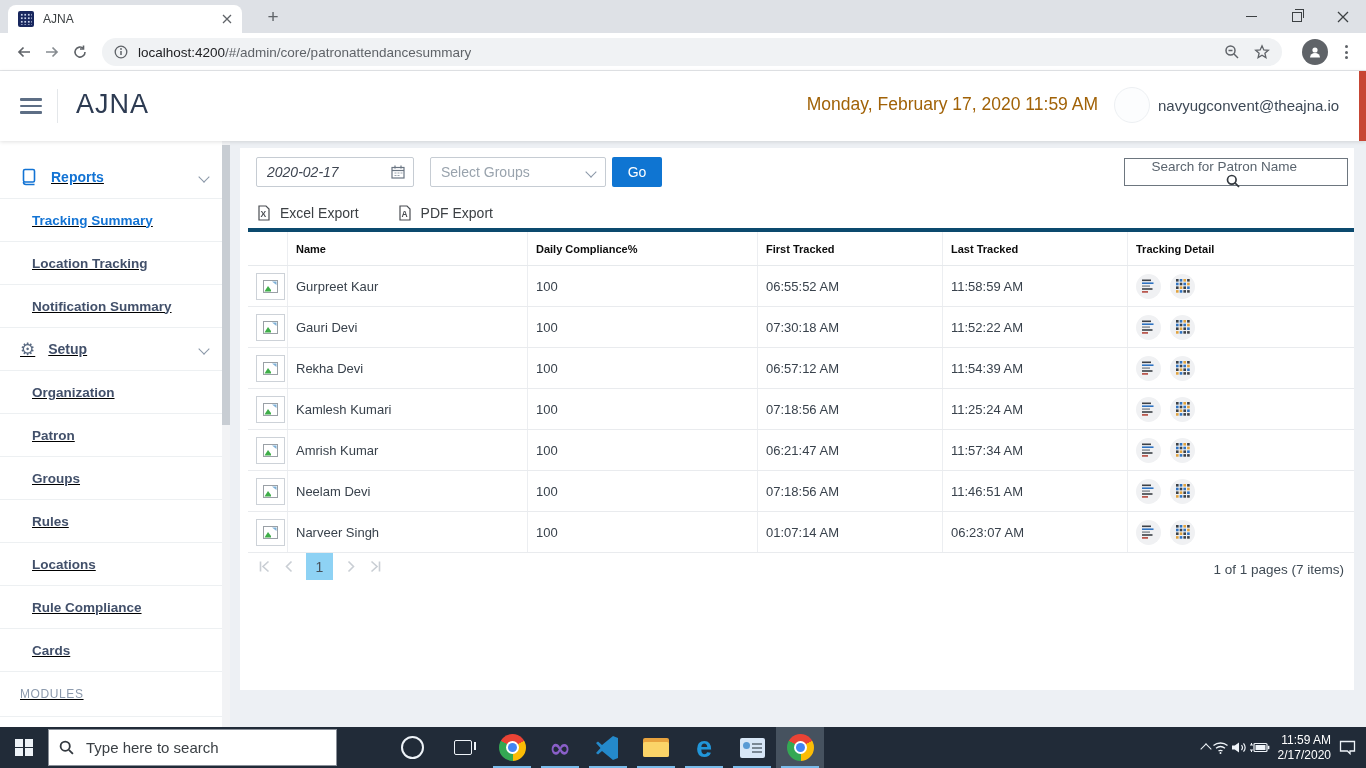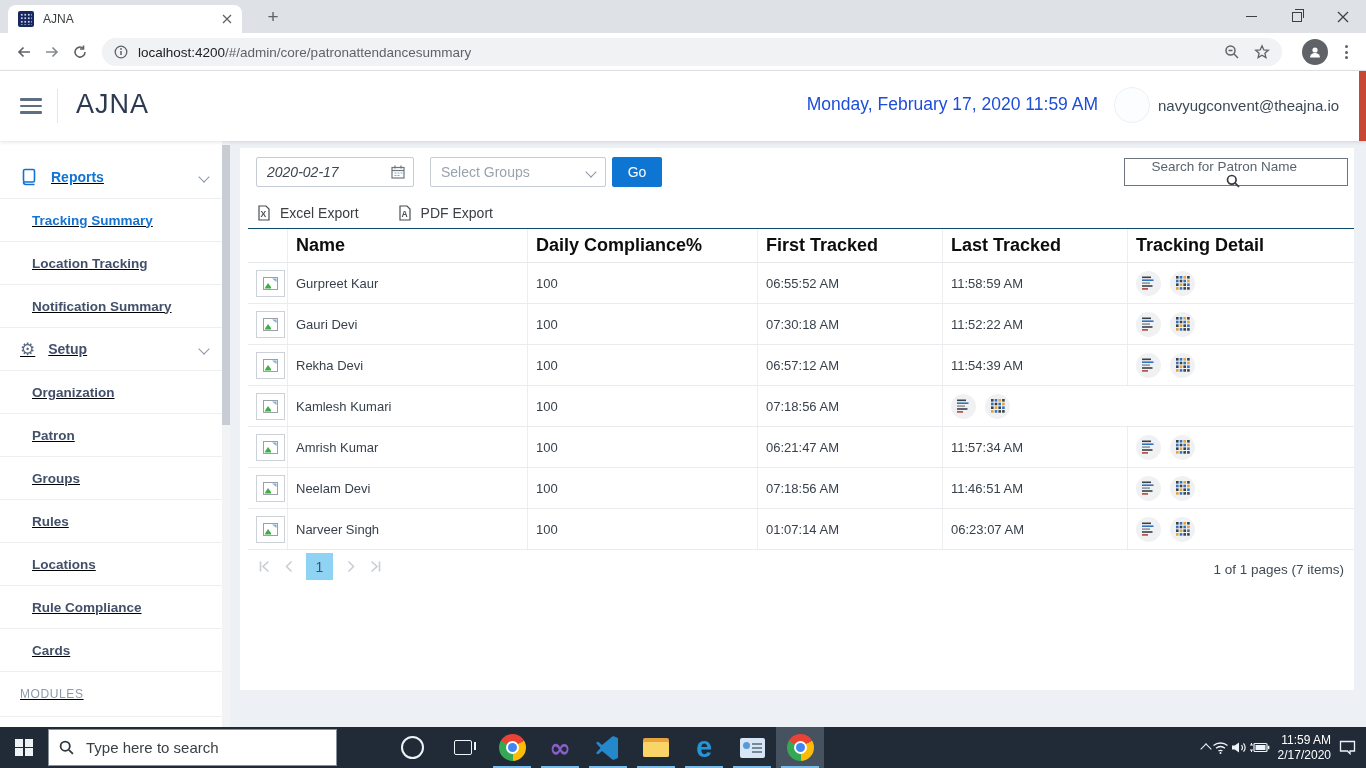--- a/index.html
+++ b/index.html
@@ -42,21 +42,21 @@
     justify-content:center;gap:2.5px;margin-left:8px;flex:none;}
   .menu-dots i{width:3px;height:3px;border-radius:50%;background:#5f6368;}
 
   
   .app-header{position:absolute;left:0;top:71px;width:100%;height:70px;background:#fff;
     box-shadow:0 1px 4px rgba(0,0,0,.12);z-index:3;}
   .hamburger{position:absolute;left:20px;top:27px;width:22px;cursor:pointer;}
   .hamburger i{display:block;height:2.5px;background:#5d6e85;margin-bottom:4px;border-radius:1px;}
   .hdr-div{position:absolute;left:57px;top:18px;width:1px;height:34px;background:#e4e7ea;}
   .app-title{position:absolute;left:76px;top:18px;font-size:27px;color:#2d3b52;letter-spacing:1px;}
-  .hdr-date{position:absolute;right:268px;top:23px;font-size:17.5px;color:#1d4ed8;}
+  .hdr-date{position:absolute;right:268px;top:23px;font-size:17.5px;color:#a16207;}
   .hdr-avatar{position:absolute;left:1114px;top:16px;width:36px;height:36px;border-radius:50%;
     background:#fcfdfe;border:1px solid #edf0f3;box-sizing:border-box;}
   .hdr-email{position:absolute;left:1158px;top:26px;font-size:15px;color:#3e4956;}
   .hdr-red{position:absolute;right:0;top:0;width:7px;height:70px;background:#c74634;}
 
   
   .sidebar{position:absolute;left:0;top:156px;width:222px;height:586px;background:#fff;overflow:hidden;text-decoration:underline;}
   .side-item{height:43px;display:flex;align-items:center;border-bottom:1px solid #edf0f2;
     box-sizing:border-box;padding:0 14px 0 20px;cursor:pointer;}
   .side-item .s-label{font-size:14px;font-weight:600;color:#42506a;margin-left:13px;}
@@ -88,22 +88,22 @@
     box-sizing:border-box;display:flex;align-items:center;background:#fff;flex-direction:column;}
   .f-search input{border:none;outline:none;flex:1;padding:0 0 0 8px;font-size:13.5px;color:#3f4652;
     font-family:inherit;min-width:0;}
   .f-search input::placeholder{color:#5a646e;opacity:1;}
   .f-search .mag{margin-right:6px;}
   .export-row{position:absolute;left:16px;top:52px;height:26px;display:flex;align-items:center;gap:38px;}
   .export-btn{display:flex;align-items:center;gap:8px;font-size:14px;color:#3c4044;background:none;
     border:none;font-family:inherit;cursor:pointer;padding:0;}
 
   .tbl{position:absolute;left:8px;top:80px;width:1106px;}
-  .tbl-head{display:flex;height:33px;border-top:1px solid #0c4a6e;border-bottom:1px solid #e6e9ec;
-    align-items:center;font-weight:700;font-size:18px;color:#0d0d0d;}
+  .tbl-head{display:flex;height:33px;border-top:4px solid #0c4a6e;border-bottom:1px solid #e6e9ec;
+    align-items:center;font-weight:700;font-size:11px;color:#0d0d0d;}
   .c{box-sizing:border-box;padding-left:8px;height:100%;display:flex;align-items:center;}
   .c0{width:40px;padding-left:0;}
   .c1{width:240px;}
   .c2{width:230px;}
   .c3{width:185px;}
   .c4{width:185px;}
   .c5{flex:1;}
   .tbl-head .c,.tbl-row .c{border-right:1px solid #eceef1;}
   .tbl-head .c5,.tbl-row .c5{border-right:none;}
   .tbl-row{display:flex;height:40px;border-bottom:1px solid #e9ebee;align-items:center;
@@ -583,20 +583,21 @@
           <div class="c c0">
               <div class="imgbox">
                 <svg width="15" height="13">
                   <use href="#i-broken"></use>
                 </svg>
               </div>
             </div>
           <div class="c c1">Kamlesh Kumari</div>
           <div class="c c2">100</div>
           <div class="c c3">07:18:56 AM</div>
+          <div class="c c4">11:25:24 AM</div>
           <div class="c c5">
               <button class="ic-circle">
                 <svg width="13" height="14">
                   <use href="#i-list"></use>
                 </svg>
               </button>
               <button class="ic-circle">
                 <svg width="14" height="14">
                   <use href="#i-grid"></use>
                 </svg>

